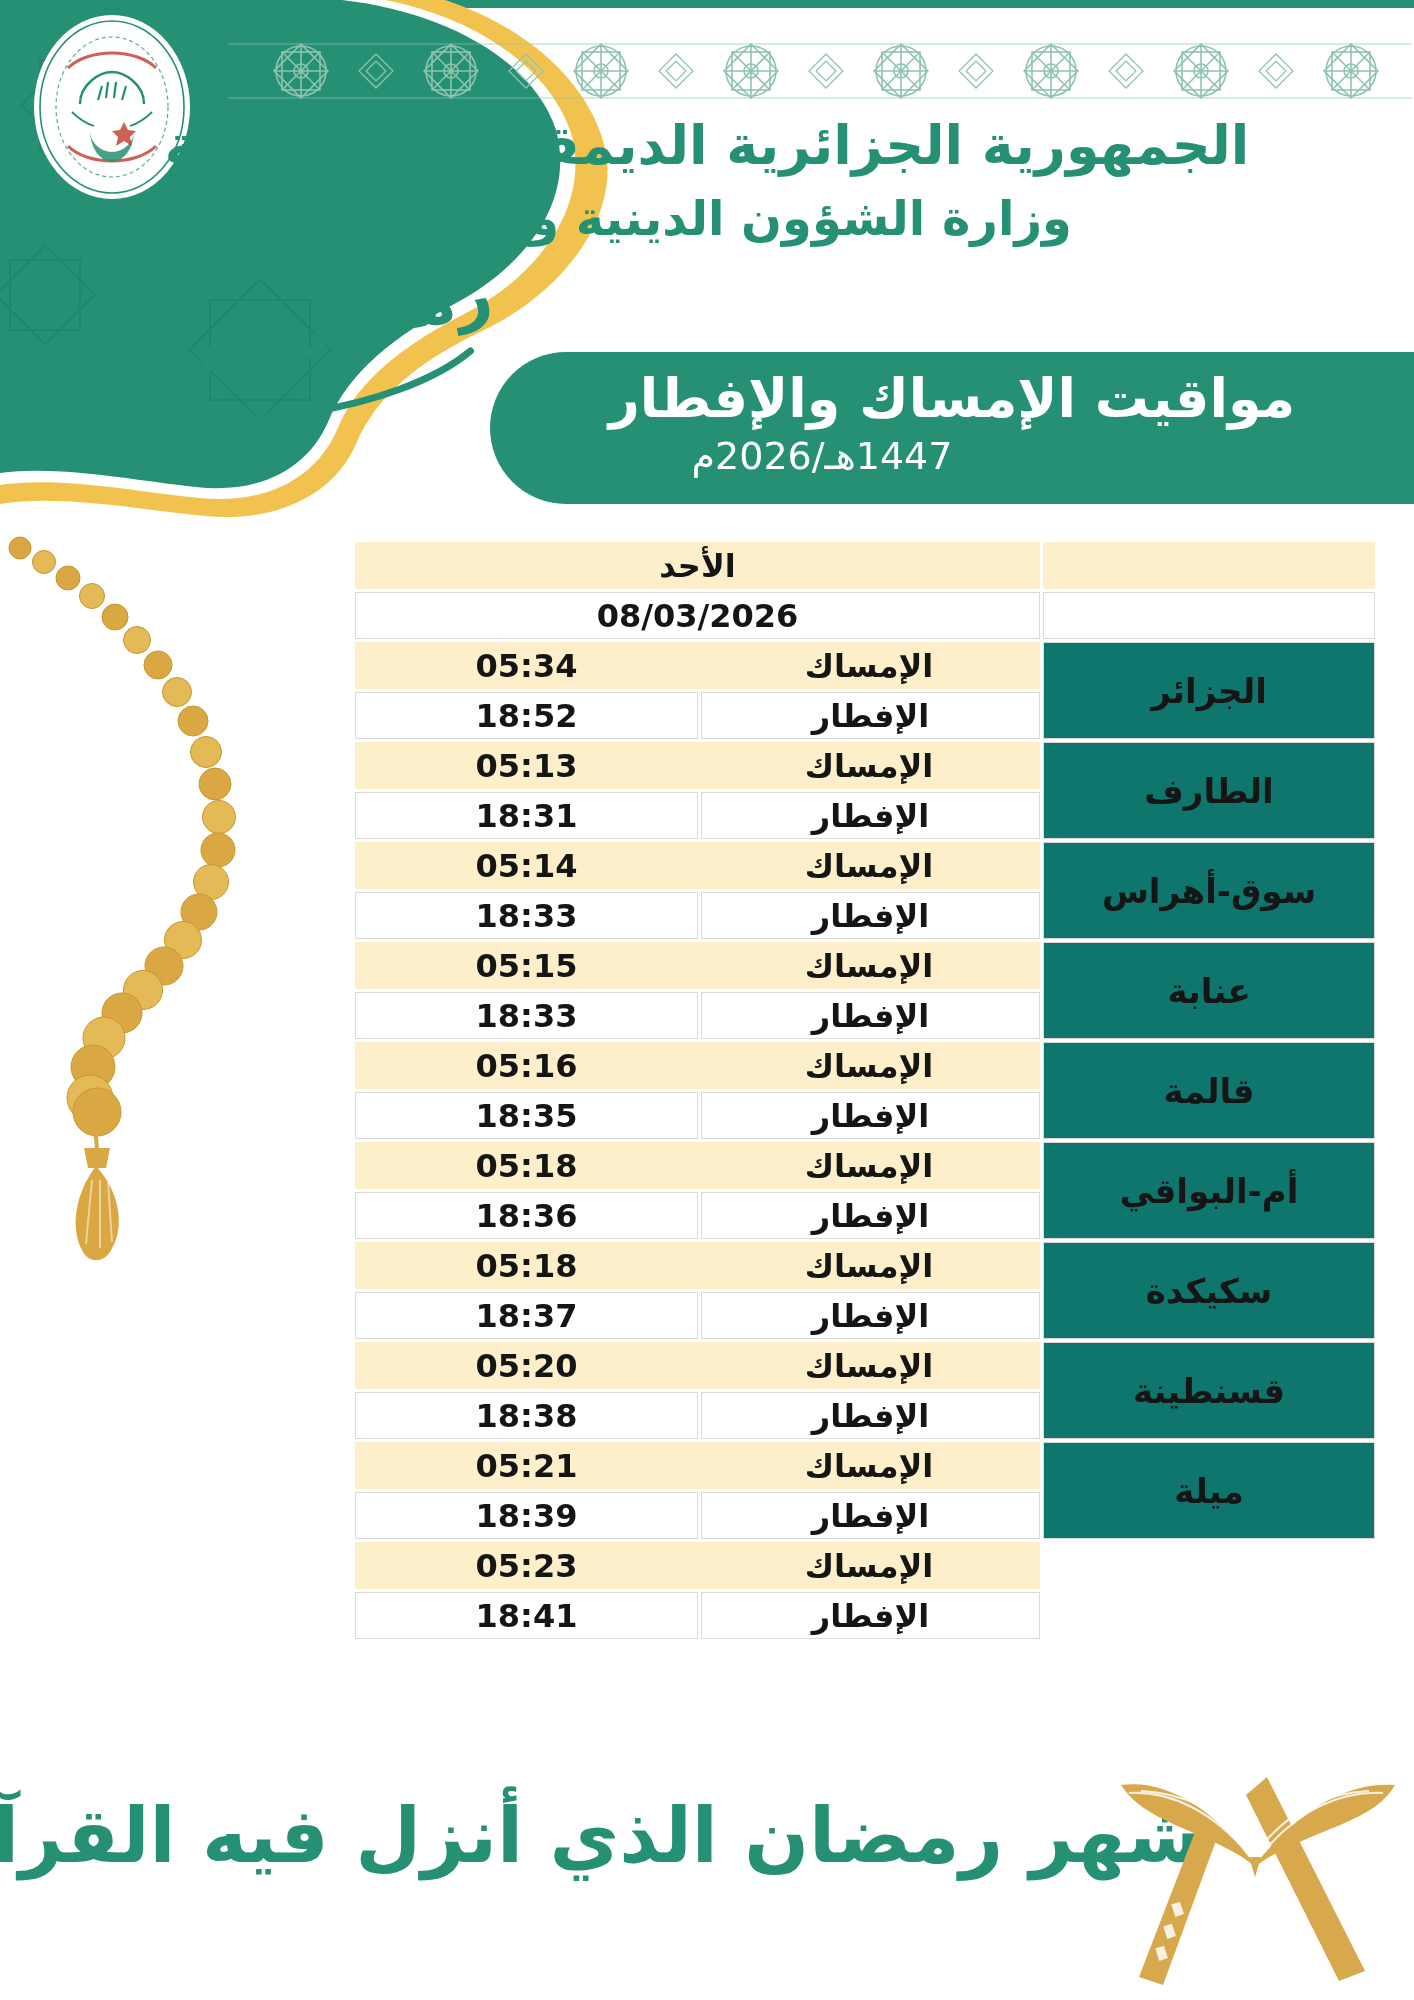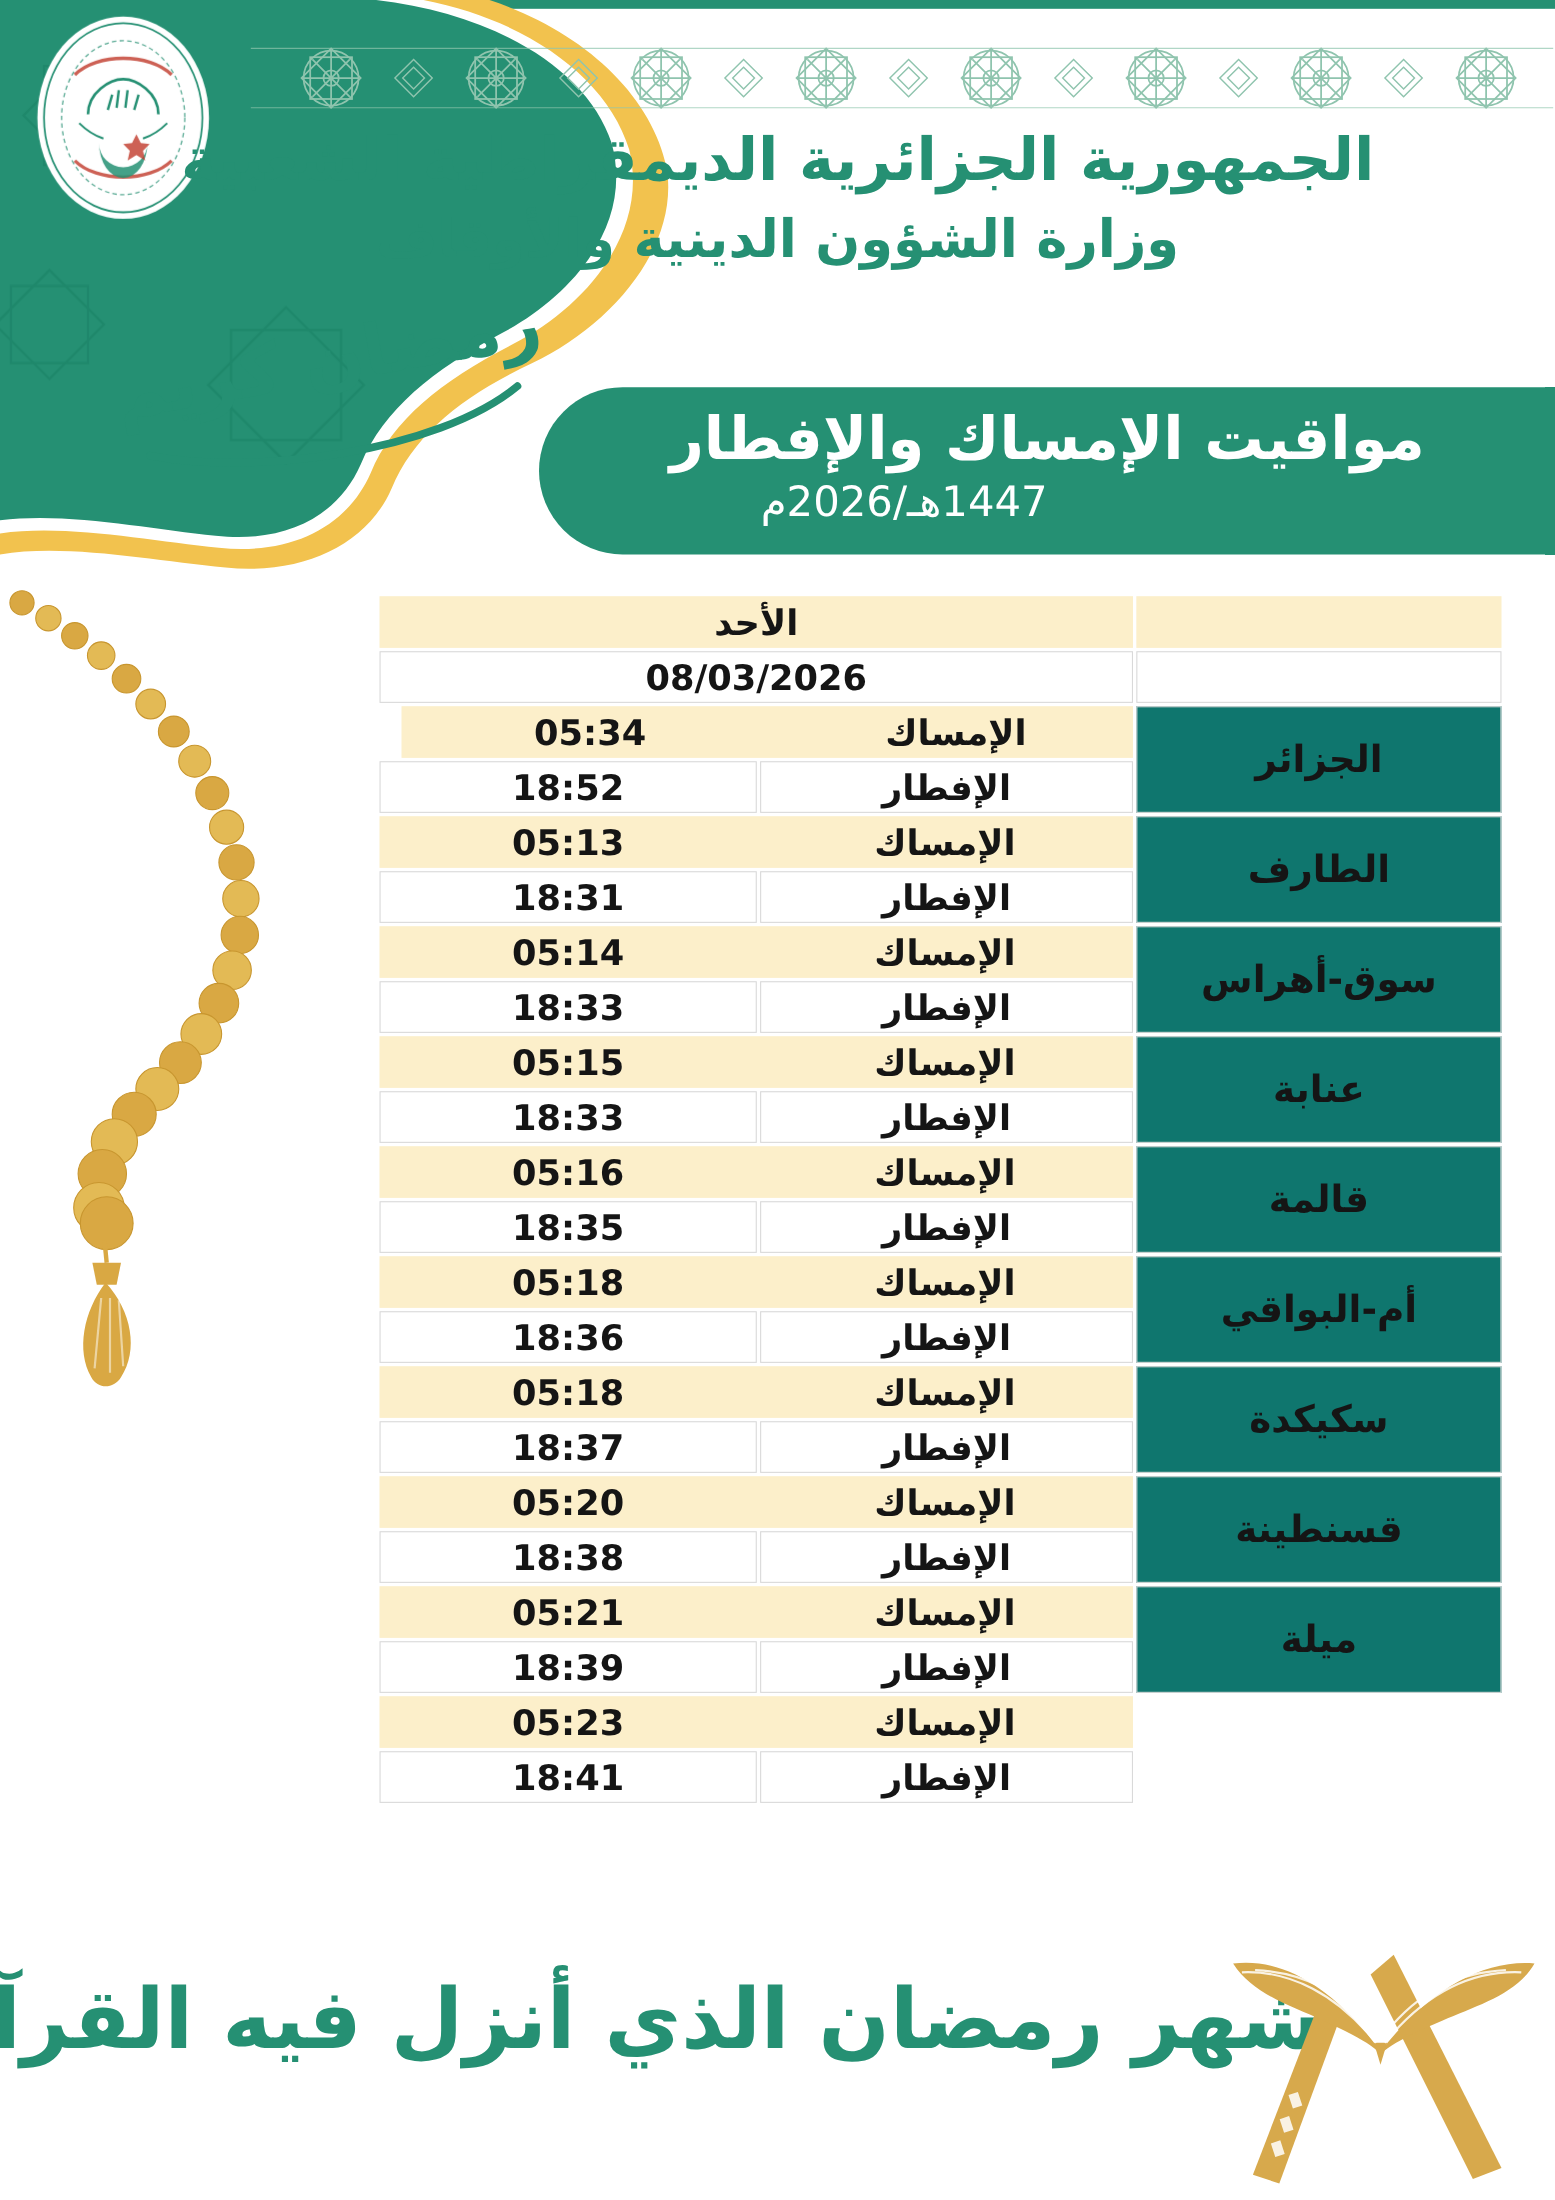--- a/index.html
+++ b/index.html
@@ -12,21 +12,21 @@
   .poster{position:relative;width:1414px;height:2000px;background:#fff;overflow:hidden;margin:0 auto}
   .abs{position:absolute}
   .top-bar{left:0;top:0;width:1414px;height:8px;background:var(--teal)}
   .hdr{left:0;width:1414px;text-align:center;color:var(--teal);font-weight:bold;direction:rtl}
   .hdr1{top:116px;font-size:54px;line-height:1.1}
   .hdr2{top:192px;font-size:48px;line-height:1.1}
   .banner{left:490px;top:352px;width:924px;height:152px;background:var(--teal);
           border-radius:76px 0 0 76px;color:#fff;direction:rtl;text-align:center}
   .banner-title{margin-top:16px;font-size:54px;font-weight:bold;line-height:1.15}
   .banner-year{margin-top:4px;font-size:38px;transform:translateX(-130px);direction:rtl}
-  .timetable{left:345px;top:542px;width:1020px;display:grid;
+  .timetable{left:355px;top:542px;width:1020px;display:grid;
              grid-template-columns:343px 339px 332px;grid-auto-rows:47px;gap:3px}
   .cell{display:flex;align-items:center;justify-content:center;color:var(--ink);
         font-weight:bold;font-size:32px}
   .yellow{background:var(--row-yellow)}
   .white{background:#fff;border:1px solid var(--line-gray)}
   .pair{padding:0}
   .pair > div{display:flex;align-items:center;justify-content:center;height:100%}
   .pair > div:first-child{width:343px}
   .pair > div:last-child{flex:1}
   .city{background:#0f766e;border:1px solid var(--line-gray);font-size:34px;direction:rtl}
@@ -111,21 +111,21 @@
   <div class="abs banner">
     <div class="banner-title">مواقيت الإمساك والإفطار</div>
     <div class="banner-year">1447هـ/2026م</div>
   </div>
 
   <div class="abs timetable" dir="ltr">
     <div class="cell yellow" style="grid-column:1/3;grid-row:1" dir="rtl">الأحد</div>
     <div class="cell yellow" style="grid-column:3;grid-row:1"></div>
     <div class="cell white" style="grid-column:1/3;grid-row:2">08/03/2026</div>
     <div class="cell white" style="grid-column:3;grid-row:2"></div>
-  <div class="cell yellow pair" style="grid-area: 3 / 1 / auto / 3; margin-left: 20px;">
+  <div class="cell yellow pair" style="grid-area: 3 / 1 / auto / 3;">
         <div>05:34</div>
         <div dir="rtl">الإمساك</div>
       </div>
       <div class="cell city" dir="rtl" style="grid-area: 3 / 3 / span 2;">الجزائر</div>
       <div class="cell white" style="grid-area: 4 / 1;">18:52</div>
       <div class="cell white" dir="rtl" style="grid-area: 4 / 2;">الإفطار</div>
       <div class="cell yellow pair" style="grid-area: 5 / 1 / auto / 3;">
         <div>05:13</div>
         <div dir="rtl">الإمساك</div>
       </div>

